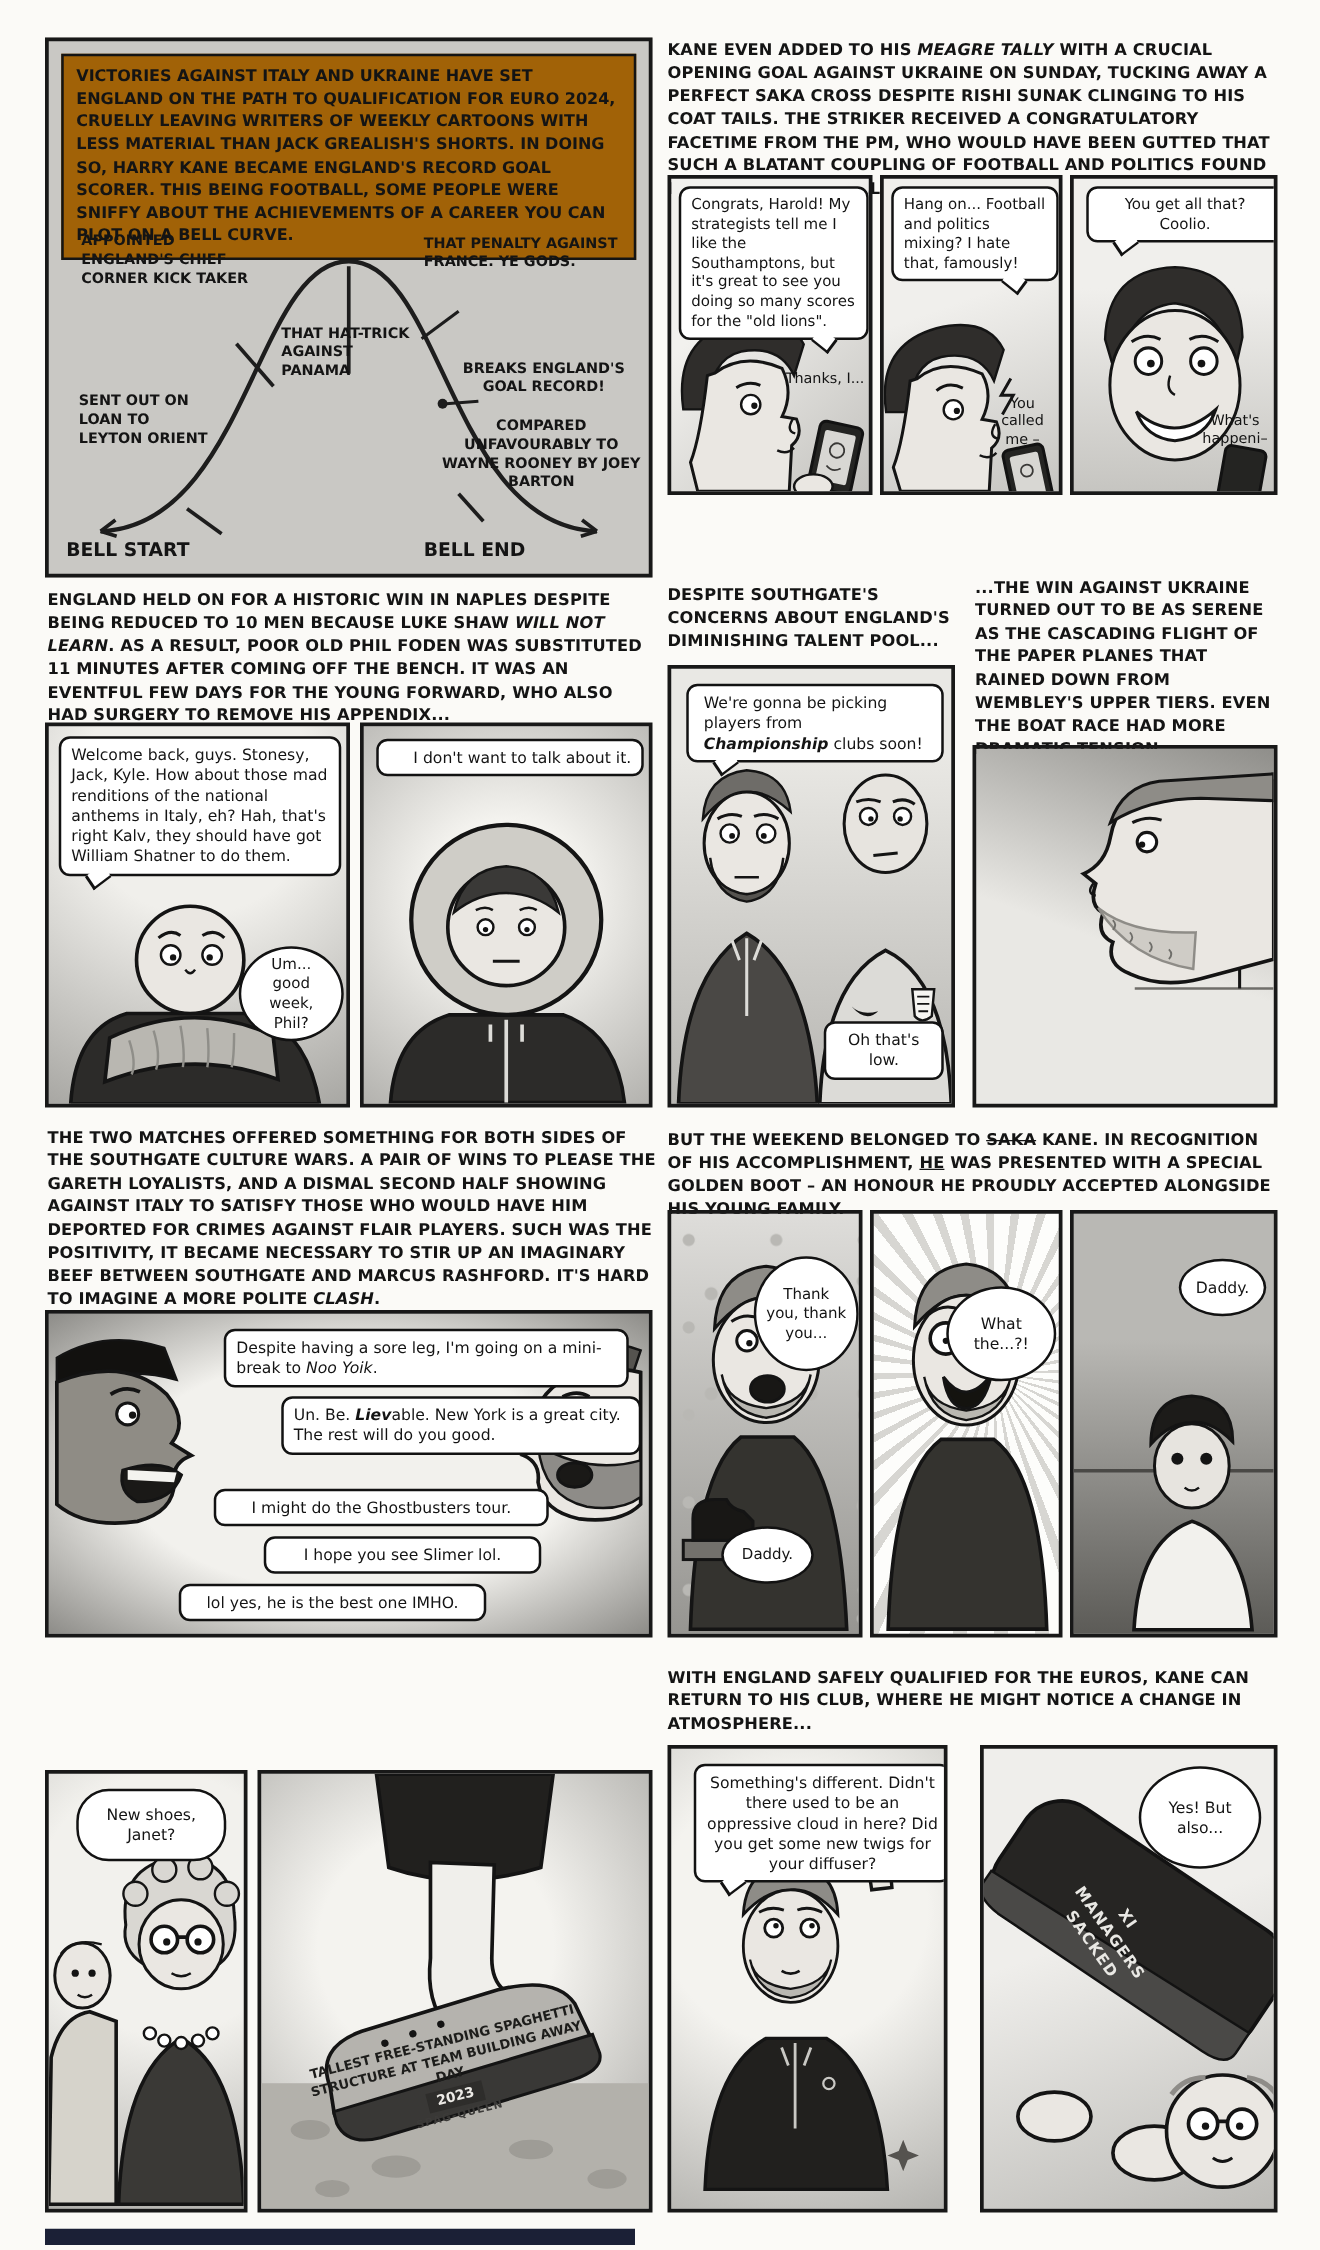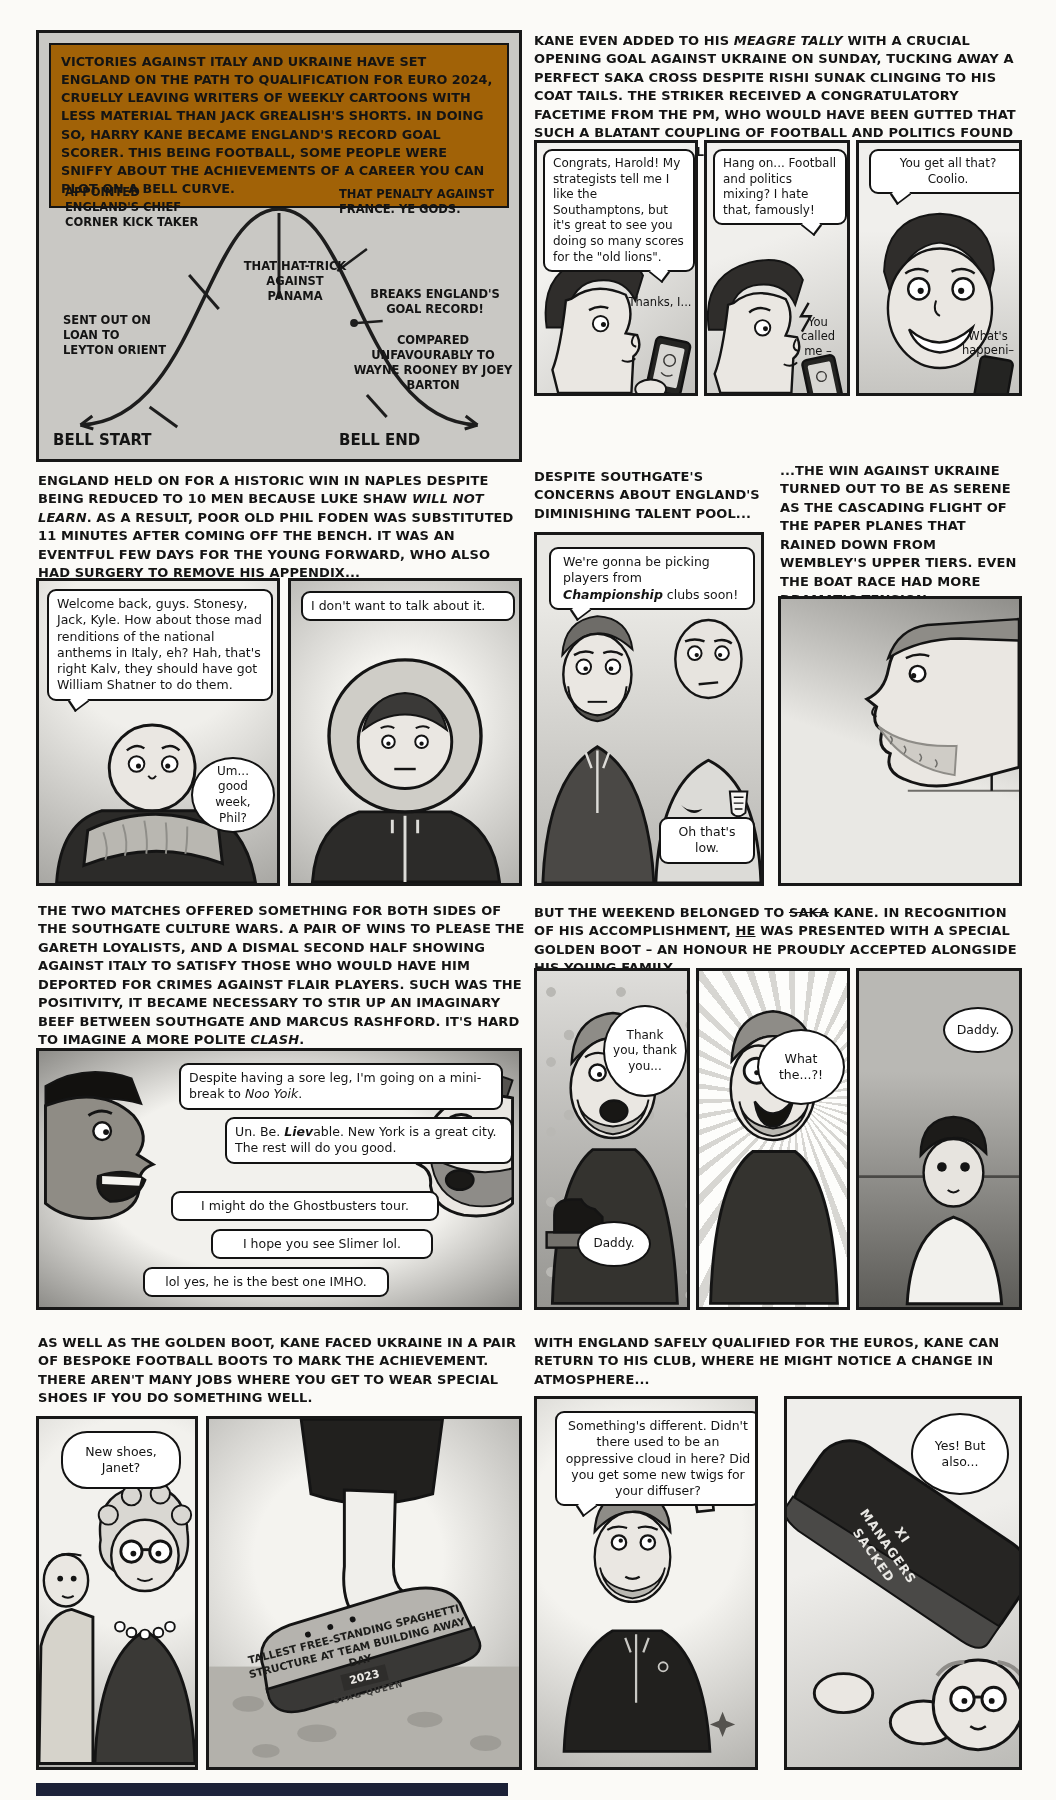--- a/index.html
+++ b/index.html
@@ -40,21 +40,21 @@
       <path d="M243,34 L243,120" stroke="#1d1d1d" stroke-width="3"></path>
       <path d="M152,96 L182,130" stroke="#1d1d1d" stroke-width="3"></path>
       <path d="M112,228 L140,248" stroke="#1d1d1d" stroke-width="3"></path>
       <path d="M332,70 L302,92" stroke="#1d1d1d" stroke-width="2.5"></path>
       <path d="M348,142 L322,144" stroke="#1d1d1d" stroke-width="2.5"></path>
       <circle cx="319" cy="144" r="4" fill="#1d1d1d"></circle>
       <path d="M352,238 L332,216" stroke="#1d1d1d" stroke-width="3"></path>
     </svg>
     <div class="lbl" style="left:26px;top:152px;width:138px;">APPOINTED ENGLAND'S CHIEF CORNER KICK TAKER</div>
     <div class="lbl" style="left:300px;top:154px;width:172px;">THAT PENALTY AGAINST FRANCE. YE GODS.</div>
-    <div class="lbl" style="left:198px;top:226px;width:116px;text-align:center;">THAT HAT-TRICK AGAINST PANAMA</div>
+    <div class="lbl" style="left:186px;top:226px;width:116px;">THAT HAT-TRICK AGAINST PANAMA</div>
     <div class="lbl" style="left:318px;top:254px;width:156px;text-align:center;">BREAKS ENGLAND'S GOAL RECORD!</div>
     <div class="lbl" style="left:24px;top:280px;width:104px;">SENT OUT ON LOAN TO LEYTON ORIENT</div>
     <div class="lbl" style="left:314px;top:300px;width:160px;text-align:center;">COMPARED UNFAVOURABLY TO WAYNE ROONEY BY JOEY BARTON</div>
     <div class="lbl" style="left:14px;top:398px;font-size:15px;">BELL START</div>
     <div class="lbl" style="left:300px;top:398px;font-size:15px;">BELL END</div>
   </div>
 
   <div class="cap" style="left:38px;top:472px;width:486px;">
     <span>ENGLAND HELD ON FOR A HISTORIC WIN IN NAPLES DESPITE BEING REDUCED TO 10 MEN BECAUSE LUKE SHAW </span><span class="bi">WILL NOT LEARN</span><span>. AS A RESULT, POOR OLD PHIL FODEN WAS SUBSTITUTED 11 MINUTES AFTER COMING OFF THE BENCH. IT WAS AN EVENTFUL FEW DAYS FOR THE YOUNG FORWARD, WHO ALSO HAD SURGERY TO REMOVE HIS APPENDIX...</span>
   </div>
@@ -87,21 +87,21 @@
       <circle cx="117" cy="158" r="78" fill="#cfcdc7" stroke="#141414" stroke-width="3.5"></circle>
       <circle cx="117" cy="164" r="48" fill="#eae7e2" stroke="#141414" stroke-width="3"></circle>
       <path d="M74,152 Q82,116 117,114 Q152,116 160,152 Q140,136 117,136 Q94,136 74,152 Z" fill="#3a3937" stroke="#141414" stroke-width="2"></path>
       <circle cx="100" cy="164" r="6.5" fill="#fff" stroke="#141414" stroke-width="2"></circle>
         <circle cx="100" cy="166" r="2.2" fill="#141414"></circle>
       <circle cx="134" cy="164" r="6.5" fill="#fff" stroke="#141414" stroke-width="2"></circle>
         <circle cx="134" cy="166" r="2.2" fill="#141414"></circle>
       <path d="M92,150 q8,-4 14,0 M128,150 q8,-4 14,0" stroke="#141414" stroke-width="2" fill="none"></path>
       <path d="M106,192 l22,0" stroke="#141414" stroke-width="2.5"></path>
     </svg>
-    <div class="bub" style="left:10px;top:10px;width:214px;text-align:left;">
+    <div class="bub" style="left:10px;top:10px;width:214px;text-align:right;">
       <span>I don't want to talk about it.</span>
     </div>
   </div>
 
   <div class="cap" style="left:38px;top:902px;width:488px;">
     <span>THE TWO MATCHES OFFERED SOMETHING FOR BOTH SIDES OF THE SOUTHGATE CULTURE WARS. A PAIR OF WINS TO PLEASE THE GARETH LOYALISTS, AND A DISMAL SECOND HALF SHOWING AGAINST ITALY TO SATISFY THOSE WHO WOULD HAVE HIM DEPORTED FOR CRIMES AGAINST FLAIR PLAYERS. SUCH WAS THE POSITIVITY, IT BECAME NECESSARY TO STIR UP AN IMAGINARY BEEF BETWEEN SOUTHGATE AND MARCUS RASHFORD. IT'S HARD TO IMAGINE A MORE POLITE </span><span class="bi">CLASH</span><span>.</span>
   </div>
 
   <div class="panel" style="left:36px;top:1048px;width:486px;height:262px;background:radial-gradient(ellipse at 50% 50%,#f2f1ed 52%,#8d8c88);">
     <svg class="art" viewBox="0 0 486 262">
@@ -130,23 +130,20 @@
       <span>I might do the Ghostbusters tour.</span>
     </div>
     <div class="bub" style="left:172px;top:178px;width:222px;text-align:center;">
       <span>I hope you see Slimer lol.</span>
     </div>
     <div class="bub" style="left:104px;top:216px;width:246px;text-align:center;">
       <span>lol yes, he is the best one IMHO.</span>
     </div>
   </div>
 
-  <div class="cap" style="left:38px;top:1334px;width:486px;">
-    <span>AS WELL AS THE GOLDEN BOOT, KANE FACED UKRAINE IN A PAIR OF BESPOKE FOOTBALL BOOTS TO MARK THE ACHIEVEMENT. THERE AREN'T MANY JOBS WHERE YOU GET TO WEAR SPECIAL SHOES IF YOU DO SOMETHING WELL.</span>
-  </div>
 
   <div class="panel" style="left:36px;top:1416px;width:162px;height:354px;background:radial-gradient(circle at 60% 30%,#f2f1ed 40%,#b0afab);">
     <svg class="art" viewBox="0 0 162 354">
       <path d="M0,354 L2,232 Q10,198 34,194 L56,202 L56,354 Z" fill="#d6d3cb" stroke="#141414" stroke-width="3"></path>
       <ellipse cx="28" cy="164" rx="23" ry="27" fill="#eae7e2" stroke="#141414" stroke-width="2.5"></ellipse>
       <path d="M10,146 Q20,132 44,138" stroke="#141414" stroke-width="2" fill="none"></path>
       <circle cx="22" cy="162" r="3" fill="#141414"></circle>
         <circle cx="36" cy="162" r="3" fill="#141414"></circle>
       <path d="M24,180 q6,4 12,0" stroke="#141414" stroke-width="2" fill="none"></path>
       <path d="M58,354 Q62,244 110,216 Q158,242 162,354 Z" fill="#3a3936" stroke="#141414" stroke-width="3"></path>

